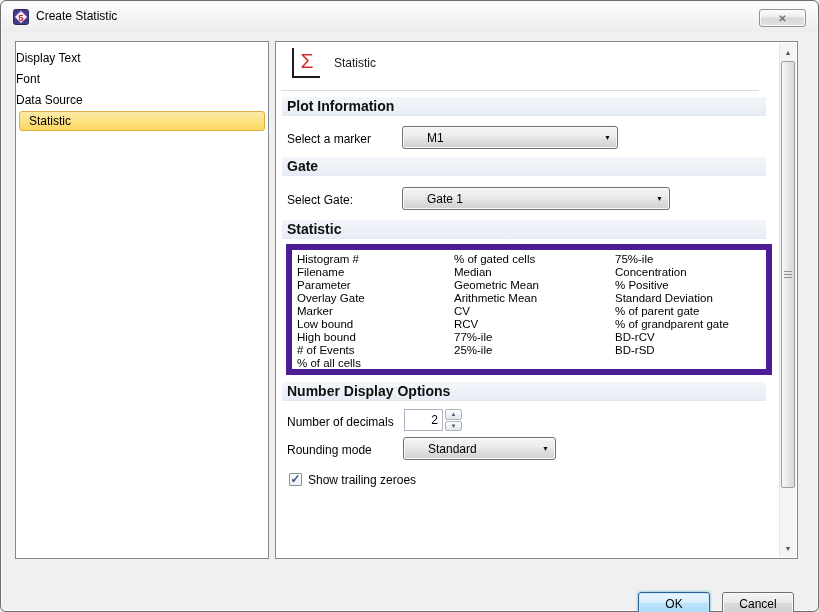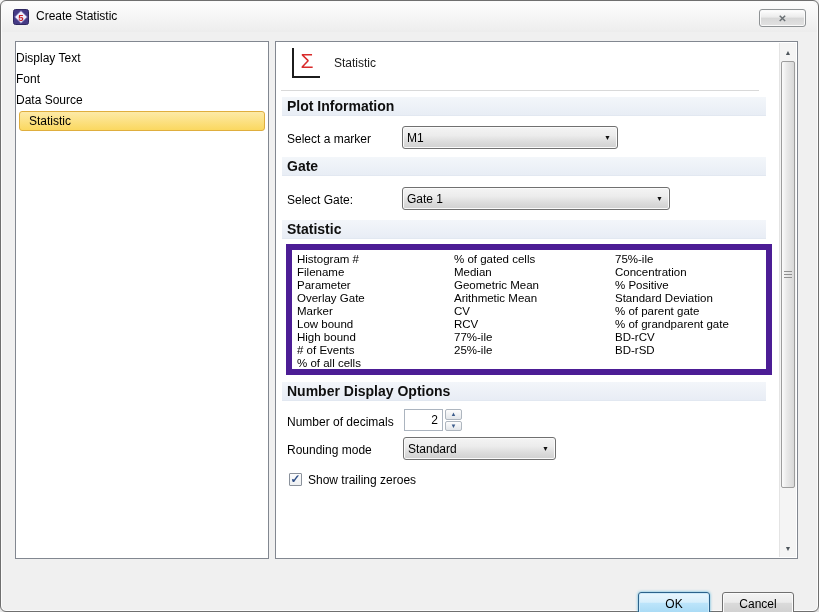--- a/index.html
+++ b/index.html
@@ -64,21 +64,21 @@
     background:linear-gradient(#f3f6fa,#e8edf5);
     border-bottom:1px solid #e2e8f1;
   }
   .field-label { position:absolute; font-size:12px; color:#000; }
 
   .combo {
     position:absolute; height:23px;
     border:1px solid #707070; border-radius:3px;
     background:linear-gradient(#f4f4f4,#ececec 40%,#dcdcdc 70%,#d0d0d0);
     box-shadow: inset 0 0 0 1px #fafafa;
-    display:flex; align-items:center; padding-left:4px;
+    display:flex; align-items:center; padding-left:24px;
     font-size:12px; color:#000; cursor:default;
   }
   .combo-arrow { margin-left:auto; width:19px; text-align:center; font-size:7px; color:#111; }
 
   .listbox {
     position:absolute; left:10px; top:202px; width:486px; height:131px;
     border:6px solid #4c1d95; background:#fff;
     display:flex; padding:3px 0 0 5px; overflow:hidden;
   }
   .stat-col { font-size:11.5px; }

